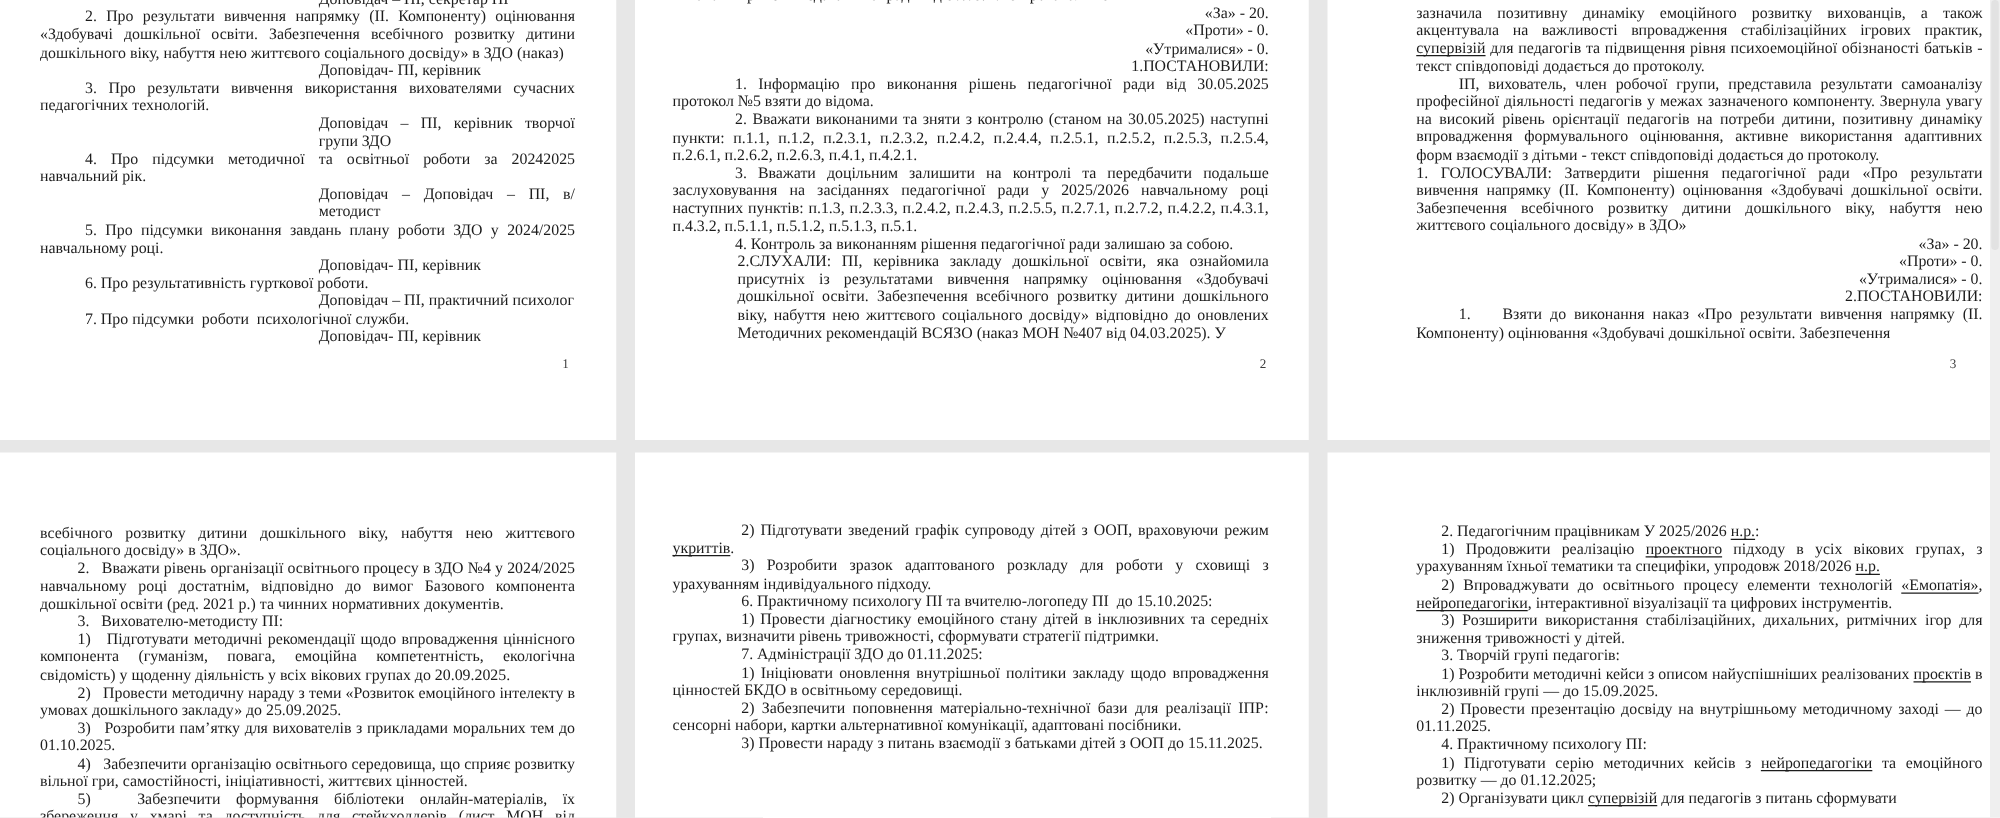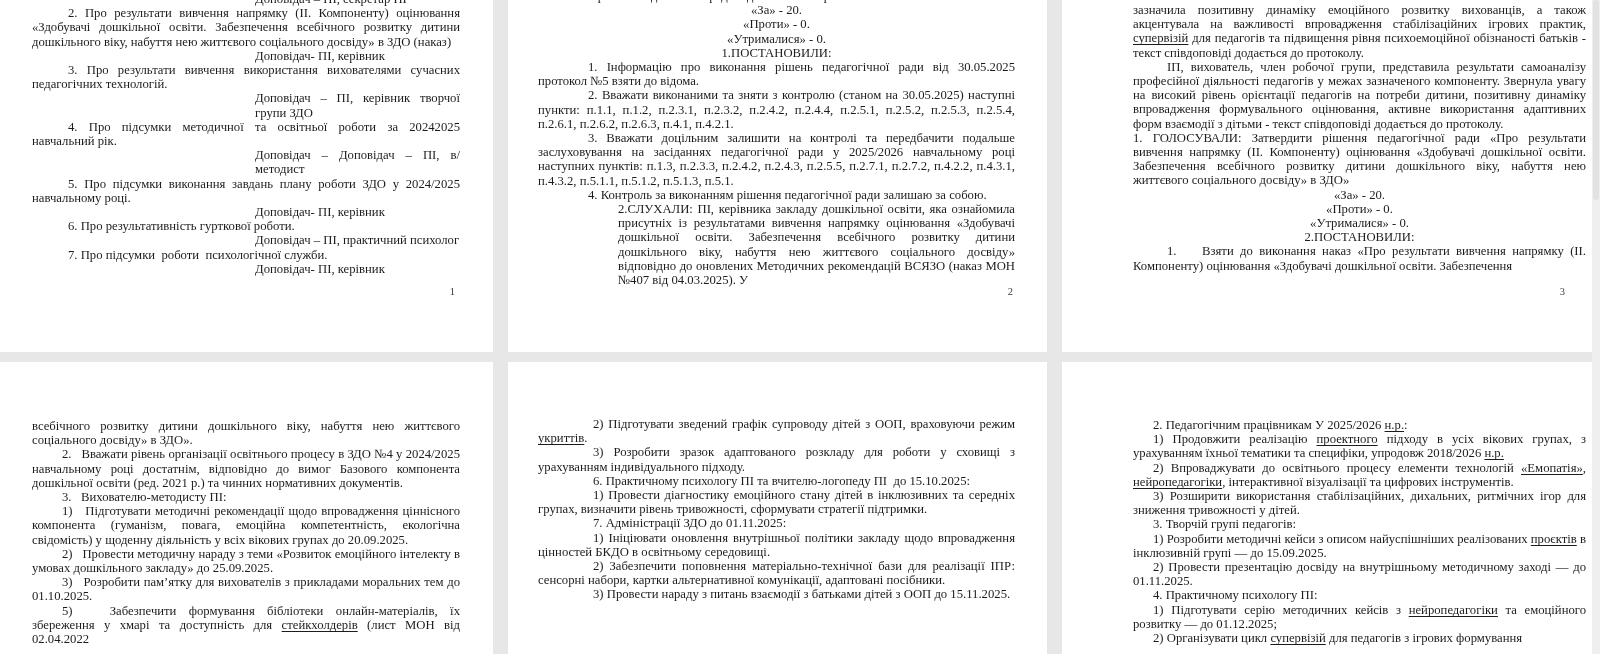--- a/index.html
+++ b/index.html
@@ -5,23 +5,23 @@
   * { margin:0; padding:0; box-sizing:border-box; }
   html,body { width:1600px; height:654px; overflow:hidden; }
   body { background:#e7e7e7; font-family:"Liberation Serif","DejaVu Serif",serif; }
   .stage { position:absolute; left:0; top:0; width:1600px; height:654px; overflow:hidden; }
   .page { position:absolute; background:#ffffff; }
   .content { position:absolute; font-size:12.7px; line-height:14.2px; color:#1c1c1c;
              text-align:justify; hyphens:none; }
   .blk { text-align:justify; }
   .blk.para { text-indent:var(--ind,34px); }
   .blk.flush { text-indent:0; }
-  .blk.plain { text-align:center; text-indent:0; }
+  .blk.plain { text-align:right; text-indent:0; }
   .blk.speaker { margin-left:223px; text-align:justify; }
-  .blk.blockind { margin-left:80px; text-align:justify; }
+  .blk.blockind { margin-left:52px; text-align:justify; }
   .wavy { text-decoration-line:underline; text-decoration-style:wavy;
           text-decoration-color:#e01010; text-decoration-thickness:1px;
           text-underline-offset:2px; text-decoration-skip-ink:none;text-decoration:underline; }
   .pagenum { position:absolute; font-size:10.5px; color:#3d3d3d; }
 
   .p1 { left:-42px; top:-30px; width:535px; height:382px; }
   .p1 .content { left:74px; top:22px; width:428px; --ind:36px; }
   .p1 .pagenum { right:38px; top:316px; }
 
   .p2 { left:508px; top:-30px; width:539px; height:382px; }
@@ -99,20 +99,21 @@
   </div>
 
   <div class="page p4">
     <div class="content">
         <div class="blk flush"><span>всебічного розвитку дитини дошкільного віку, набуття нею життєвого соціального досвіду» в ЗДО».</span></div>
         <div class="blk para"><span>2.&nbsp;&nbsp; Вважати рівень організації освітнього процесу в ЗДО №4 у 2024/2025 навчальному році достатнім, відповідно до вимог Базового компонента дошкільної освіти (ред. 2021 р.) та чинних нормативних документів.</span></div>
         <div class="blk para"><span>3.&nbsp;&nbsp; Вихователю-методисту ПІ:</span></div>
         <div class="blk para"><span>1)&nbsp;&nbsp; Підготувати методичні рекомендації щодо впровадження ціннісного компонента (гуманізм, повага, емоційна компетентність, екологічна свідомість) у щоденну діяльність у всіх вікових групах до 20.09.2025.</span></div>
         <div class="blk para"><span>2)&nbsp;&nbsp; Провести методичну нараду з теми «Розвиток емоційного інтелекту в умовах дошкільного закладу» до 25.09.2025.</span></div>
         <div class="blk para"><span>3)&nbsp;&nbsp; Розробити пам’ятку для вихователів з прикладами моральних тем до 01.10.2025.</span></div>
+        <div class="blk para"><span>4)&nbsp;&nbsp; Забезпечити організацію освітнього середовища, що сприяє розвитку вільної гри, самостійності, ініціативності, життєвих цінностей.</span></div>
         <div class="blk para"><span>5)&nbsp;&nbsp; Забезпечити формування бібліотеки онлайн-матеріалів, їх збереження у хмарі та доступність для </span><span class="wavy">стейкхолдерів</span><span> (лист МОН від 02.04.2022</span></div>
       </div>
   </div>
 
   <div class="page p5">
     <div class="content">
         <div class="blk para"><span>2) Підготувати зведений графік супроводу дітей з ООП, враховуючи режим </span><span class="wavy">укриттів</span><span>.</span></div>
         <div class="blk para"><span>3) Розробити зразок адаптованого розкладу для роботи у сховищі з урахуванням індивідуального підходу.</span></div>
         <div class="blk para"><span>6. Практичному психологу ПІ та вчителю-логопеду ПІ&nbsp; до 15.10.2025:</span></div>
         <div class="blk para"><span>1) Провести діагностику емоційного стану дітей в інклюзивних та середніх групах, визначити рівень тривожності, сформувати стратегії підтримки.</span></div>
@@ -127,21 +128,21 @@
     <div class="content">
         <div class="blk para"><span>2. Педагогічним працівникам У 2025/2026 </span><span class="wavy">н.р.</span><span>:</span></div>
         <div class="blk para"><span>1) Продовжити реалізацію </span><span class="wavy">проектного</span><span> підходу в усіх вікових групах, з урахуванням їхньої тематики та специфіки, упродовж 2018/2026 </span><span class="wavy">н.р.</span></div>
         <div class="blk para"><span>2) Впроваджувати до освітнього процесу елементи технологій </span><span class="wavy">«Емопатія»</span><span>, </span><span class="wavy">нейропедагогіки</span><span>, інтерактивної візуалізації та цифрових інструментів.</span></div>
         <div class="blk para"><span>3) Розширити використання стабілізаційних, дихальних, ритмічних ігор для зниження тривожності у дітей.</span></div>
         <div class="blk para"><span>3. Творчій групі педагогів:</span></div>
         <div class="blk para"><span>1) Розробити методичні кейси з описом найуспішніших реалізованих </span><span class="wavy">проєктів</span><span> в інклюзивній групі — до 15.09.2025.</span></div>
         <div class="blk para"><span>2) Провести презентацію досвіду на внутрішньому методичному заході — до 01.11.2025.</span></div>
         <div class="blk para"><span>4. Практичному психологу ПІ:</span></div>
         <div class="blk para"><span>1) Підготувати серію методичних кейсів з </span><span class="wavy">нейропедагогіки</span><span> та емоційного розвитку — до 01.12.2025;</span></div>
-        <div class="blk para"><span>2) Організувати цикл </span><span class="wavy">супервізій</span><span> для педагогів з ігрових формування</span></div>
+        <div class="blk para"><span>2) Організувати цикл </span><span class="wavy">супервізій</span><span> для педагогів з питань сформувати</span></div>
       </div>
   </div>
 
   <div class="scrollbar">
     <div class="scroll-thumb"></div>
   </div>
 
 </div>
 
 </body></html>

